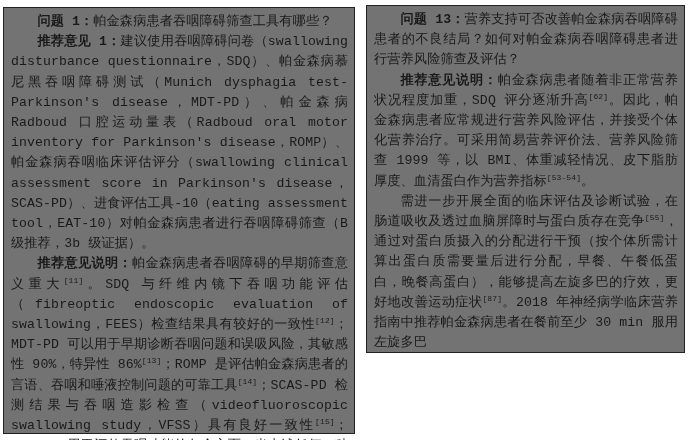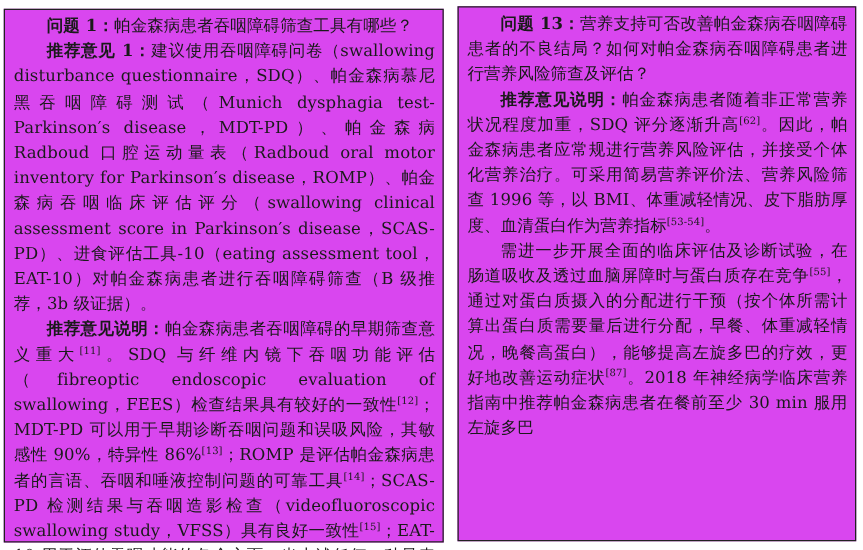--- a/index.html
+++ b/index.html
@@ -1,33 +1,33 @@
 <!DOCTYPE html>
 <html><head>
 <meta charset="utf-8">
 <style>
   html, body { margin: 0; padding: 0; background: #ffffff; }
   body { width: 690px; height: 440px; position: relative; overflow: hidden;
          font-family: "DejaVu Serif", "Liberation Serif", serif; color: #1a1a1a; }
   .box { position: absolute; border: 1.5px solid #222; box-sizing: border-box;
-         padding: 4px 6px 2px 7px; background: #d946ef; }
+         padding: 4px 6px 2px 7px; background: #737373; font-family: Liberation Mono, monospace; }
   #box-left  { left: 3px;   top: 7px; width: 352px; height: 427px; }
-  #box-right { left: 366px; top: 5px; width: 319px; height: 428px; }
+  #box-right { left: 366px; top: 5px; width: 319px; height: 348px; }
   .p { font-size: 13.2px; line-height: 20.2px; text-align: justify; text-indent: 2em;
        margin: 0; letter-spacing: 0.1px; }
   #box-right .p { font-size: 13.2px; line-height: 20.2px; }
   .bold { font-weight: bold; }
   sup { font-size: 8px; line-height: 0; vertical-align: 5px; }
 </style>
 </head>
 <body>
 
 <div class="box" id="box-left">
   <p class="p"><span class="bold">问题 1：</span><span>帕金森病患者吞咽障碍筛查工具有哪些？</span></p>
   <p class="p"><span class="bold">推荐意见 1：</span><span>建议使用吞咽障碍问卷（swallowing disturbance questionnaire，SDQ）、帕金森病慕尼黑吞咽障碍测试（Munich dysphagia test-Parkinson′s disease，MDT-PD）、帕金森病 Radboud 口腔运动量表（Radboud oral motor inventory for Parkinson′s disease，ROMP）、帕金森病吞咽临床评估评分（swallowing clinical assessment score in Parkinson′s disease，SCAS-PD）、进食评估工具-10（eating assessment tool，EAT-10）对帕金森病患者进行吞咽障碍筛查（B 级推荐，3b 级证据）。</span></p>
   <p class="p"><span class="bold">推荐意见说明：</span><span>帕金森病患者吞咽障碍的早期筛查意义重大</span><sup>[11]</sup><span>。SDQ 与纤维内镜下吞咽功能评估（fibreoptic endoscopic evaluation of swallowing，FEES）检查结果具有较好的一致性</span><sup>[12]</sup><span>；MDT-PD 可以用于早期诊断吞咽问题和误吸风险，其敏感性 90%，特异性 86%</span><sup>[13]</sup><span>；ROMP 是评估帕金森病患者的言语、吞咽和唾液控制问题的可靠工具</span><sup>[14]</sup><span>；SCAS-PD 检测结果与吞咽造影检查（videofluoroscopic swallowing study，VFSS）具有良好一致性</span><sup>[15]</sup><span>；EAT-10 用于评估吞咽功能的各个方面。当上述任何一种量表的筛查结果呈阳性时，需进一步开展全面的临床评估及诊断试验。</span></p>
 </div>
 
 <div class="box" id="box-right">
   <p class="p"><span class="bold">问题 13：</span><span>营养支持可否改善帕金森病吞咽障碍患者的不良结局？如何对帕金森病吞咽障碍患者进行营养风险筛查及评估？</span></p>
-  <p class="p"><span class="bold">推荐意见说明：</span><span>帕金森病患者随着非正常营养状况程度加重，SDQ 评分逐渐升高</span><sup>[62]</sup><span>。因此，帕金森病患者应常规进行营养风险评估，并接受个体化营养治疗。可采用简易营养评价法、营养风险筛查 1996 等，以 BMI、体重减轻情况、皮下脂肪厚度、血清蛋白作为营养指标</span><sup>[53-54]</sup><span>。</span></p>
-  <p class="p"><span>需进一步开展全面的临床评估及诊断试验，在肠道吸收及透过血脑屏障时与蛋白质存在竞争</span><sup>[55]</sup><span>，通过对蛋白质摄入的分配进行干预（按个体所需计算出蛋白质需要量后进行分配，早餐、体重减轻情况，晚餐高蛋白），能够提高左旋多巴的疗效，更好地改善运动症状</span><sup>[87]</sup><span>。2018 年神经病学临床营养指南中推荐帕金森病患者在餐前至少 30 min 服用左旋多巴</span></p>
+  <p class="p"><span class="bold">推荐意见说明：</span><span>帕金森病患者随着非正常营养状况程度加重，SDQ 评分逐渐升高</span><sup>[62]</sup><span>。因此，帕金森病患者应常规进行营养风险评估，并接受个体化营养治疗。可采用简易营养评价法、营养风险筛查 1999 等，以 BMI、体重减轻情况、皮下脂肪厚度、血清蛋白作为营养指标</span><sup>[53-54]</sup><span>。</span></p>
+  <p class="p"><span>需进一步开展全面的临床评估及诊断试验，在肠道吸收及透过血脑屏障时与蛋白质存在竞争</span><sup>[55]</sup><span>，通过对蛋白质摄入的分配进行干预（按个体所需计算出蛋白质需要量后进行分配，早餐、午餐低蛋白，晚餐高蛋白），能够提高左旋多巴的疗效，更好地改善运动症状</span><sup>[87]</sup><span>。2018 年神经病学临床营养指南中推荐帕金森病患者在餐前至少 30 min 服用左旋多巴</span></p>
 </div>
 
 </body></html>

